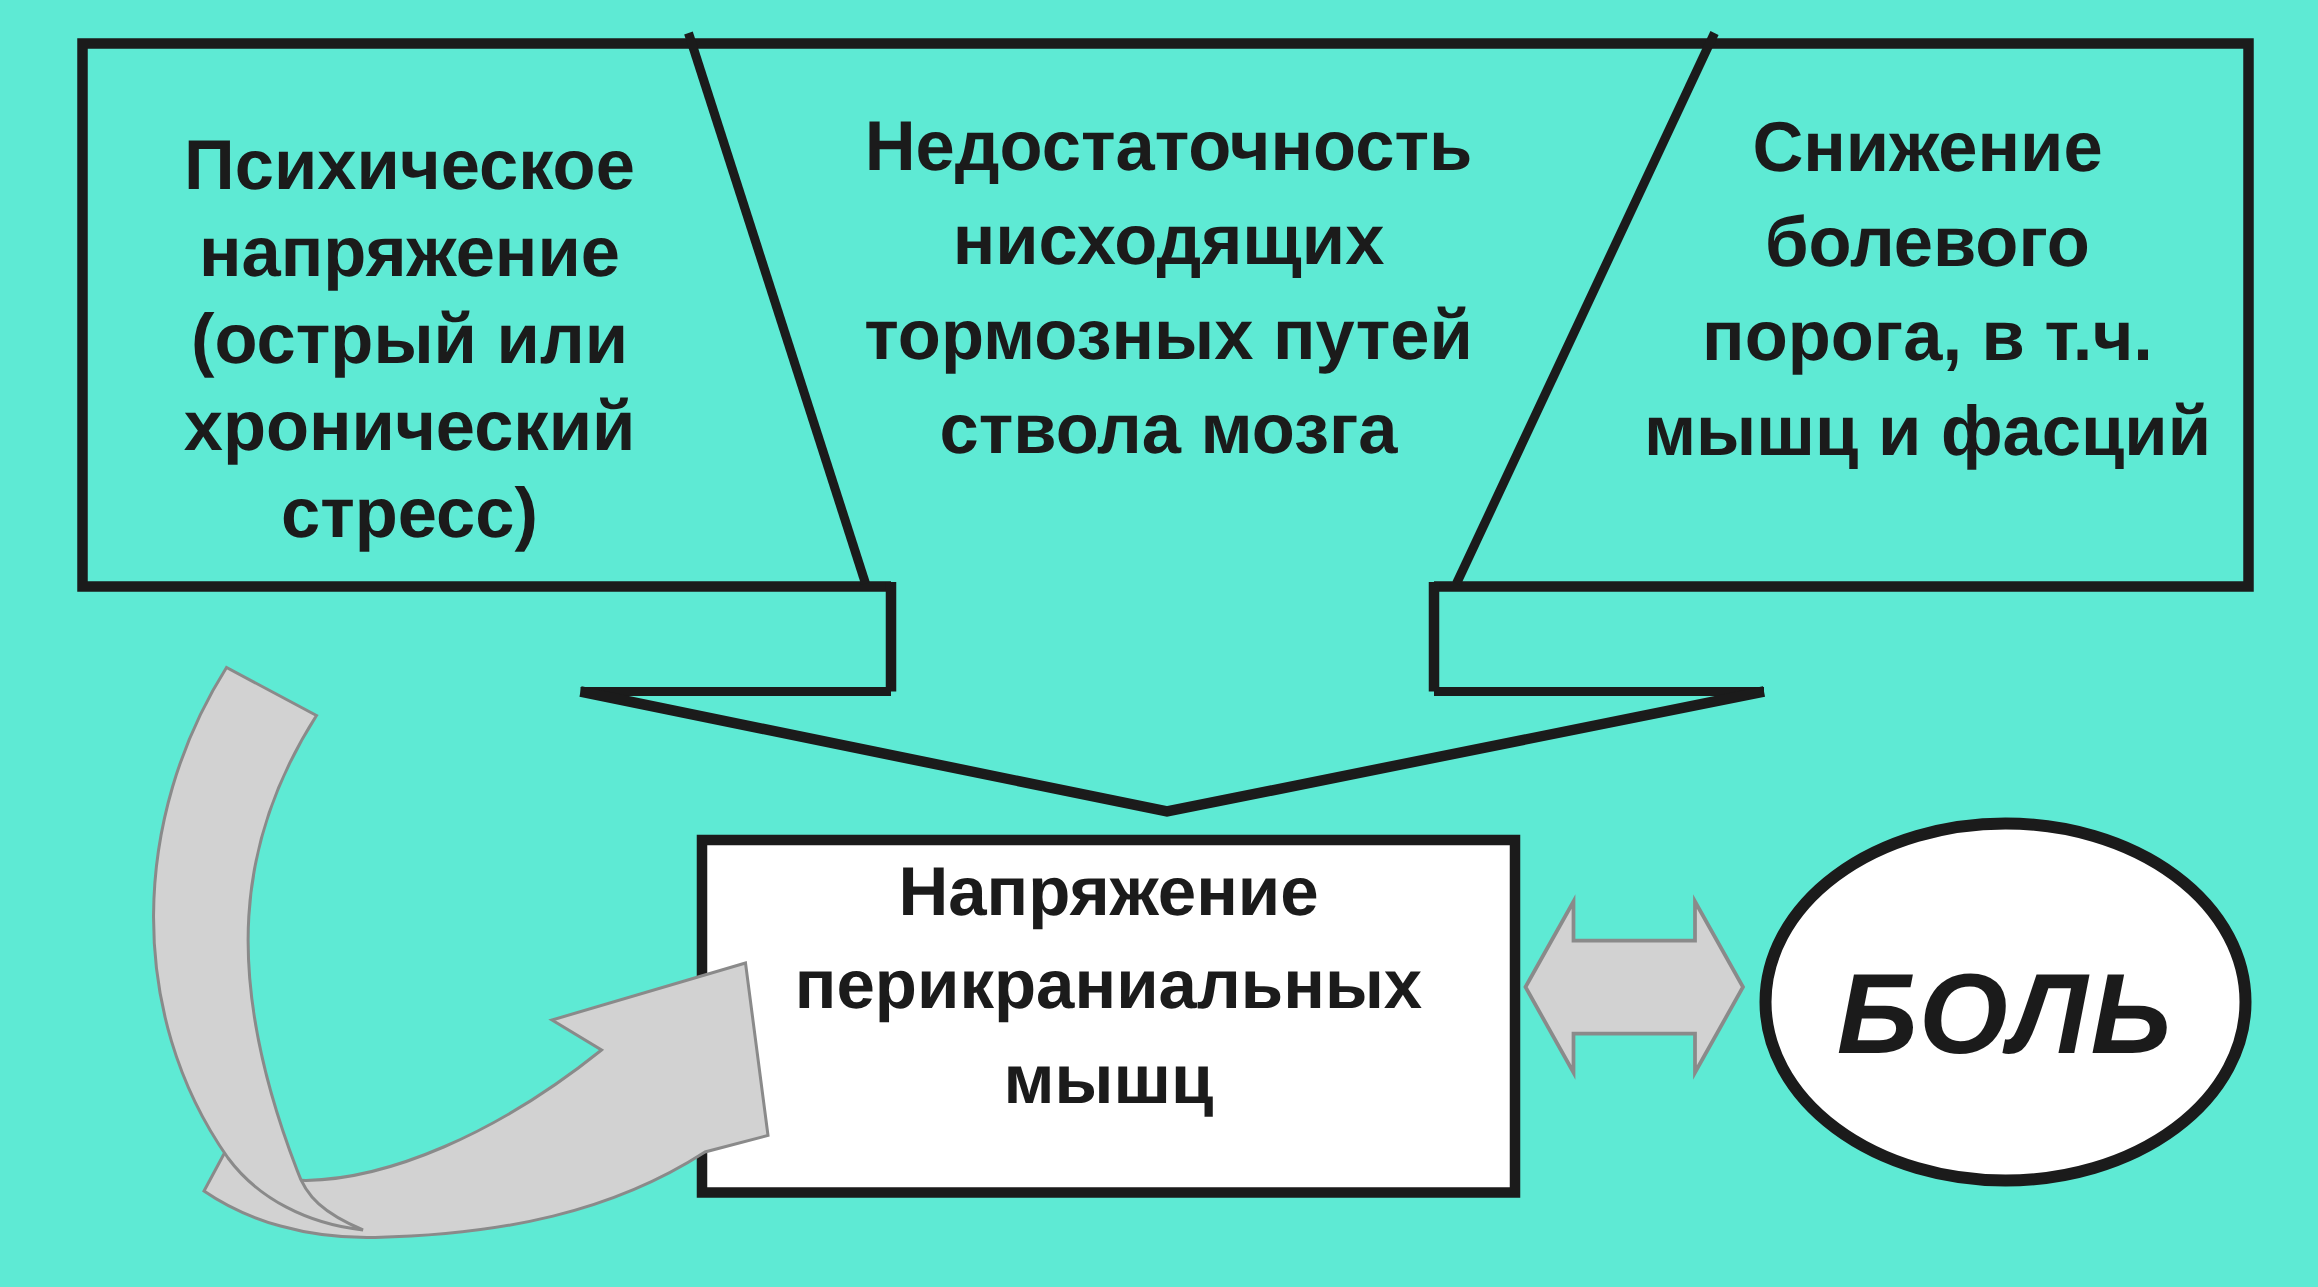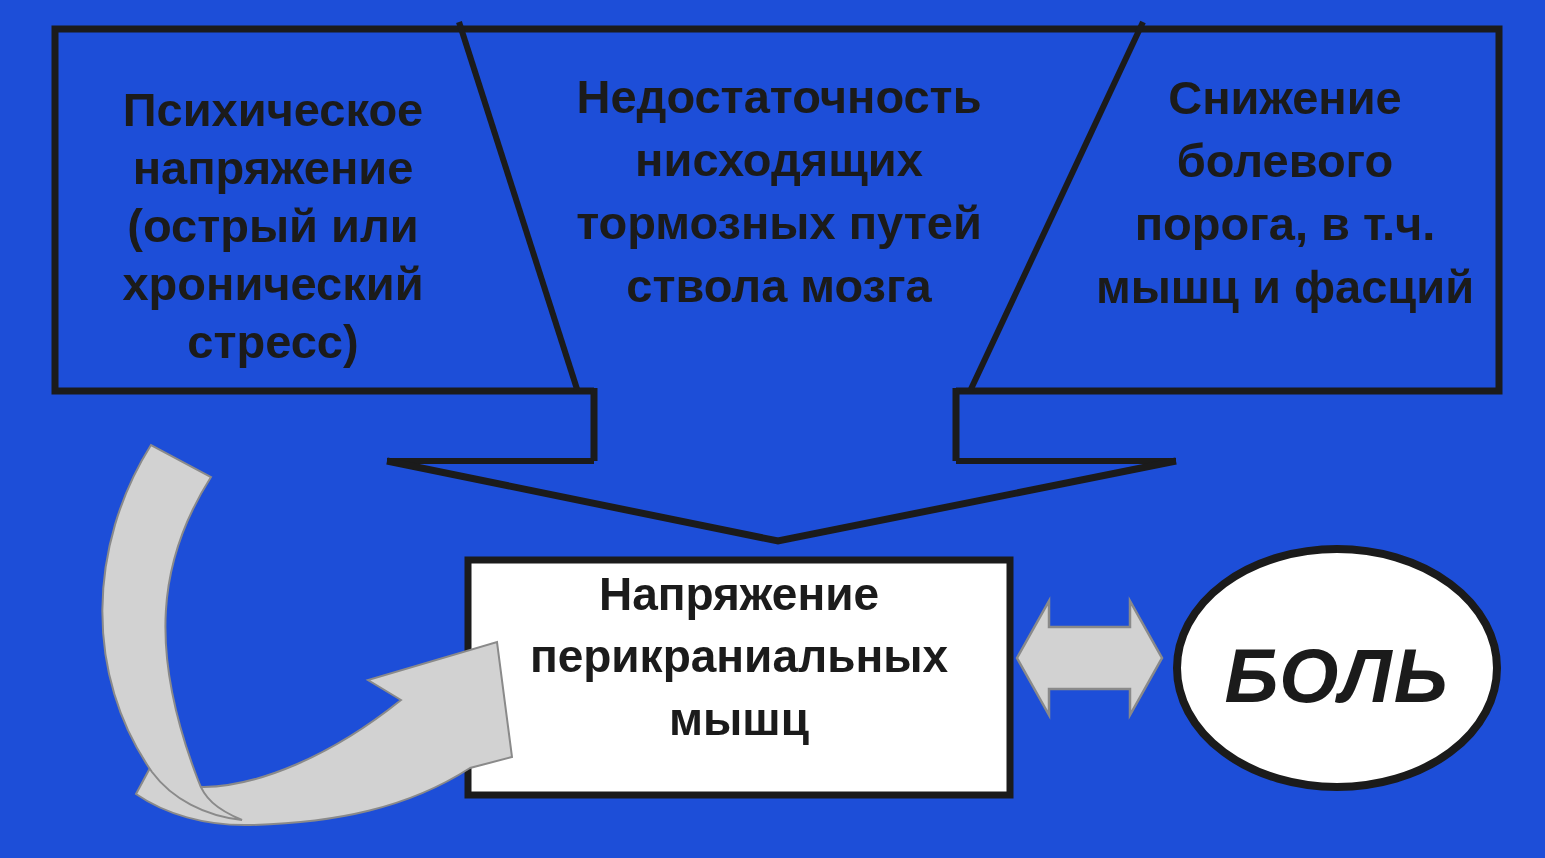--- a/index.html
+++ b/index.html
@@ -4,21 +4,21 @@
 <style>
   html, body {
     margin: 0;
     padding: 0;
     background: #ffffff;
   }
   #stage {
     position: relative;
     width: 1545px;
     height: 858px;
-    background: #1d4ed8;
+    background: #5eead4;
     overflow: hidden;
     font-family: "Liberation Sans", "DejaVu Sans", sans-serif;
   }
   svg { display: block; }
   .blocktext {
     font-family: "Liberation Sans", "DejaVu Sans", sans-serif;
     font-weight: 700;
     font-size: 47px;
     fill: #1b1b1b;
     text-anchor: middle;

